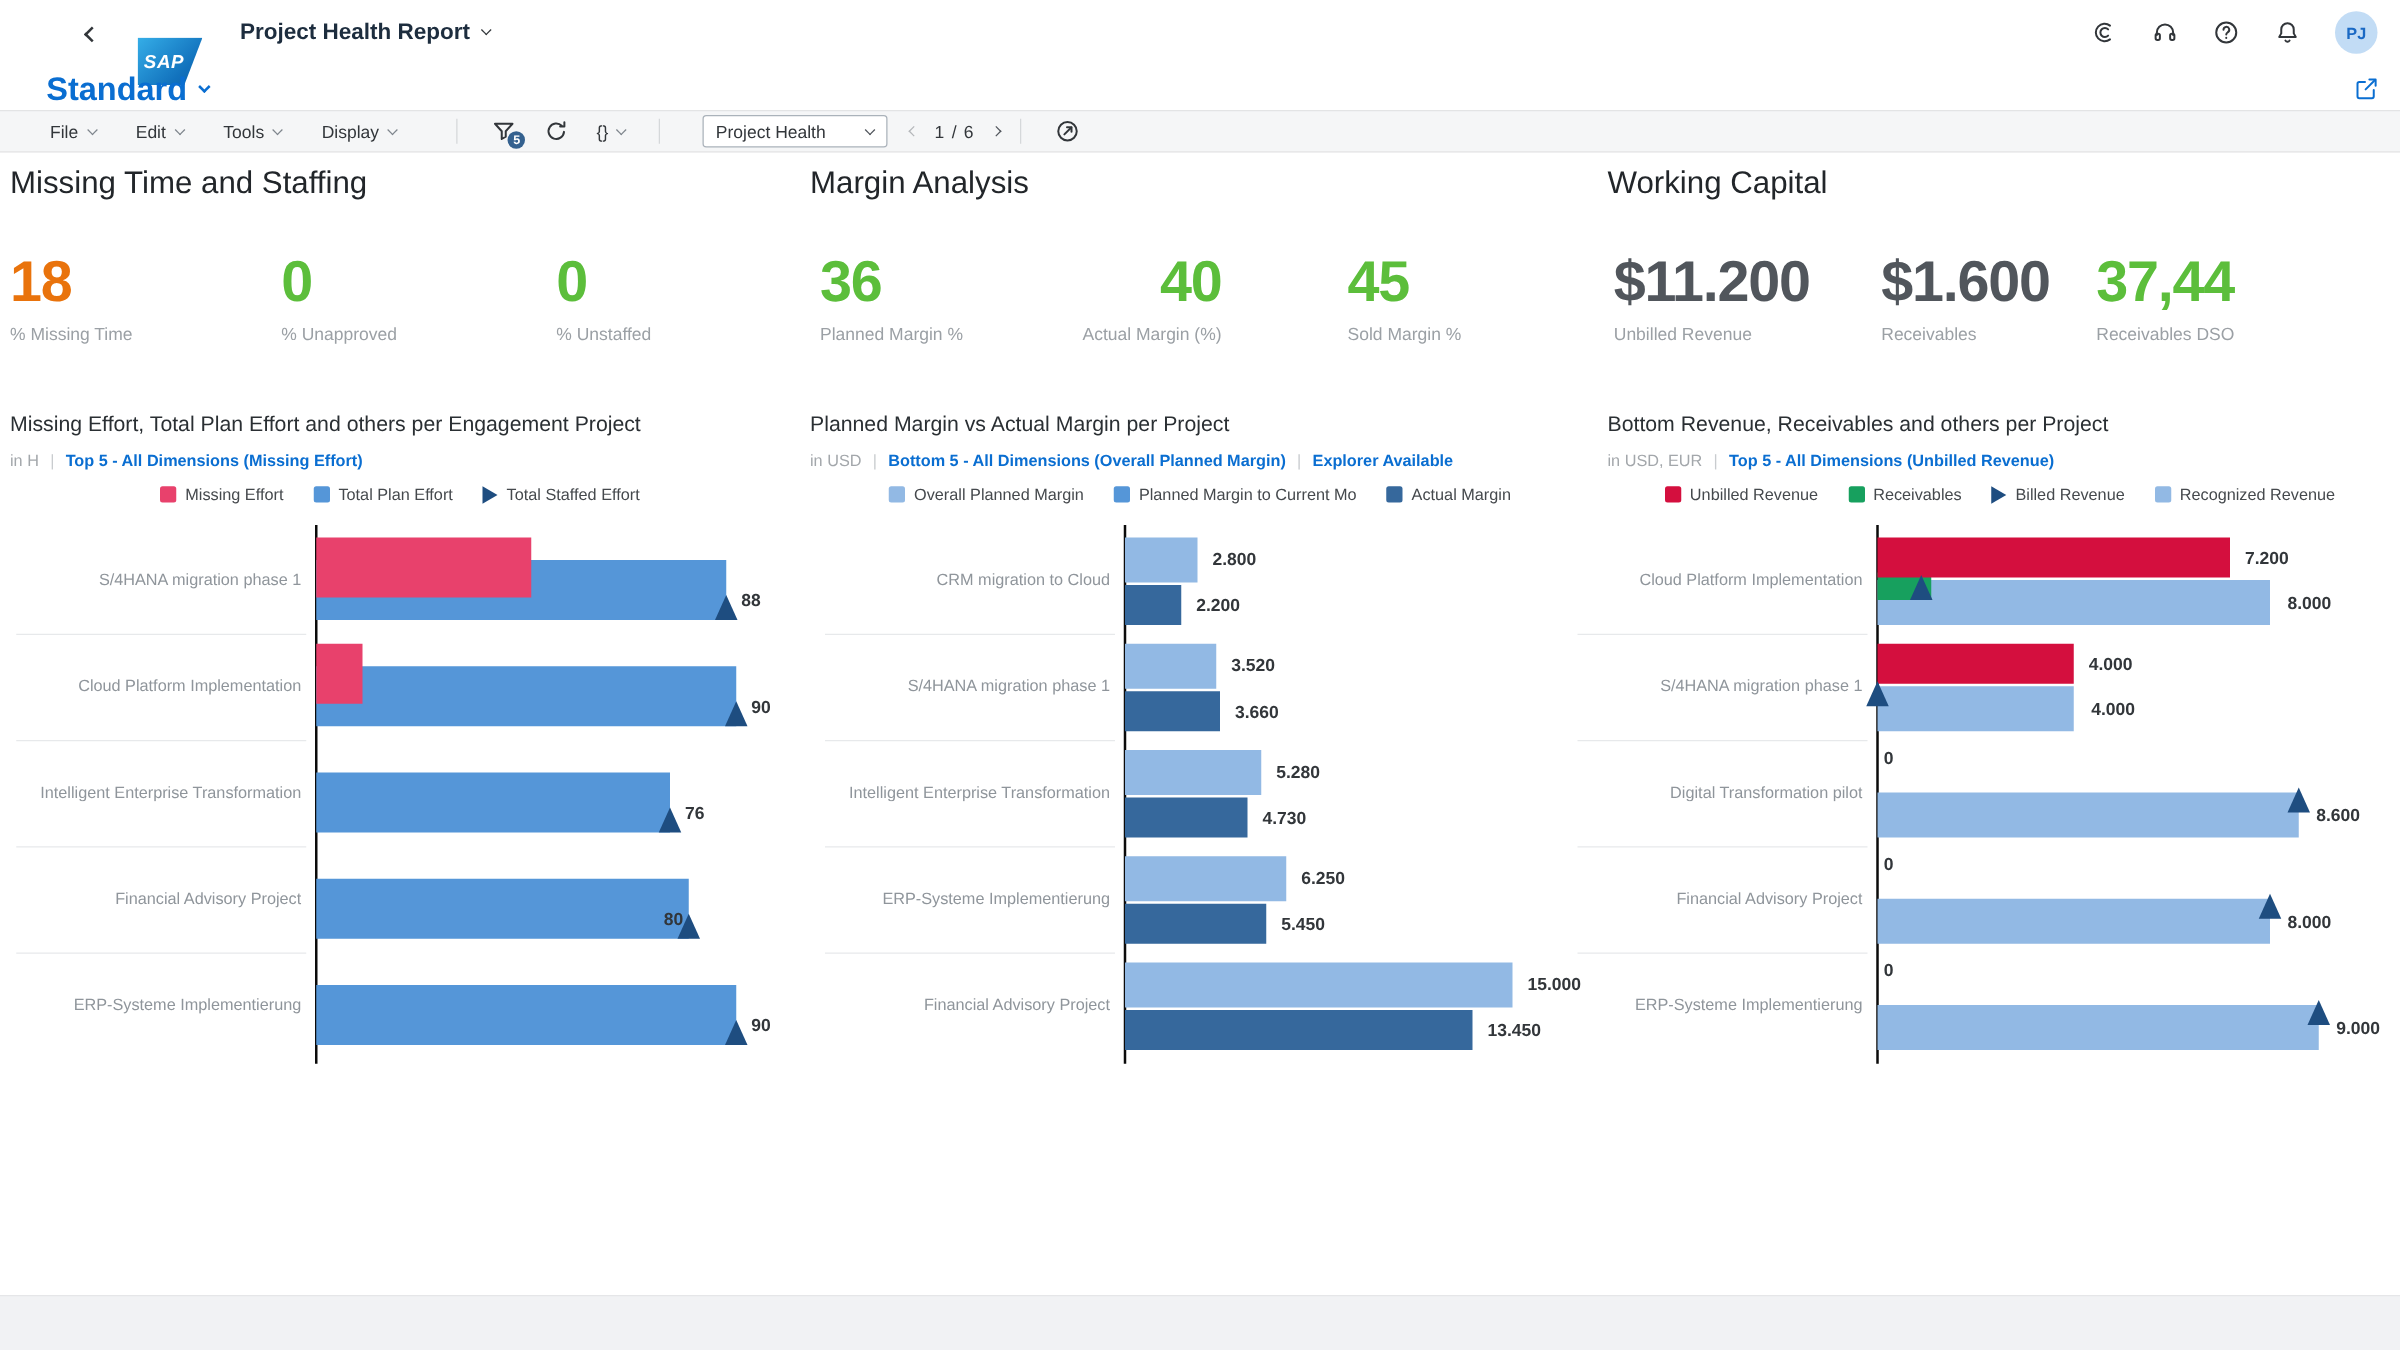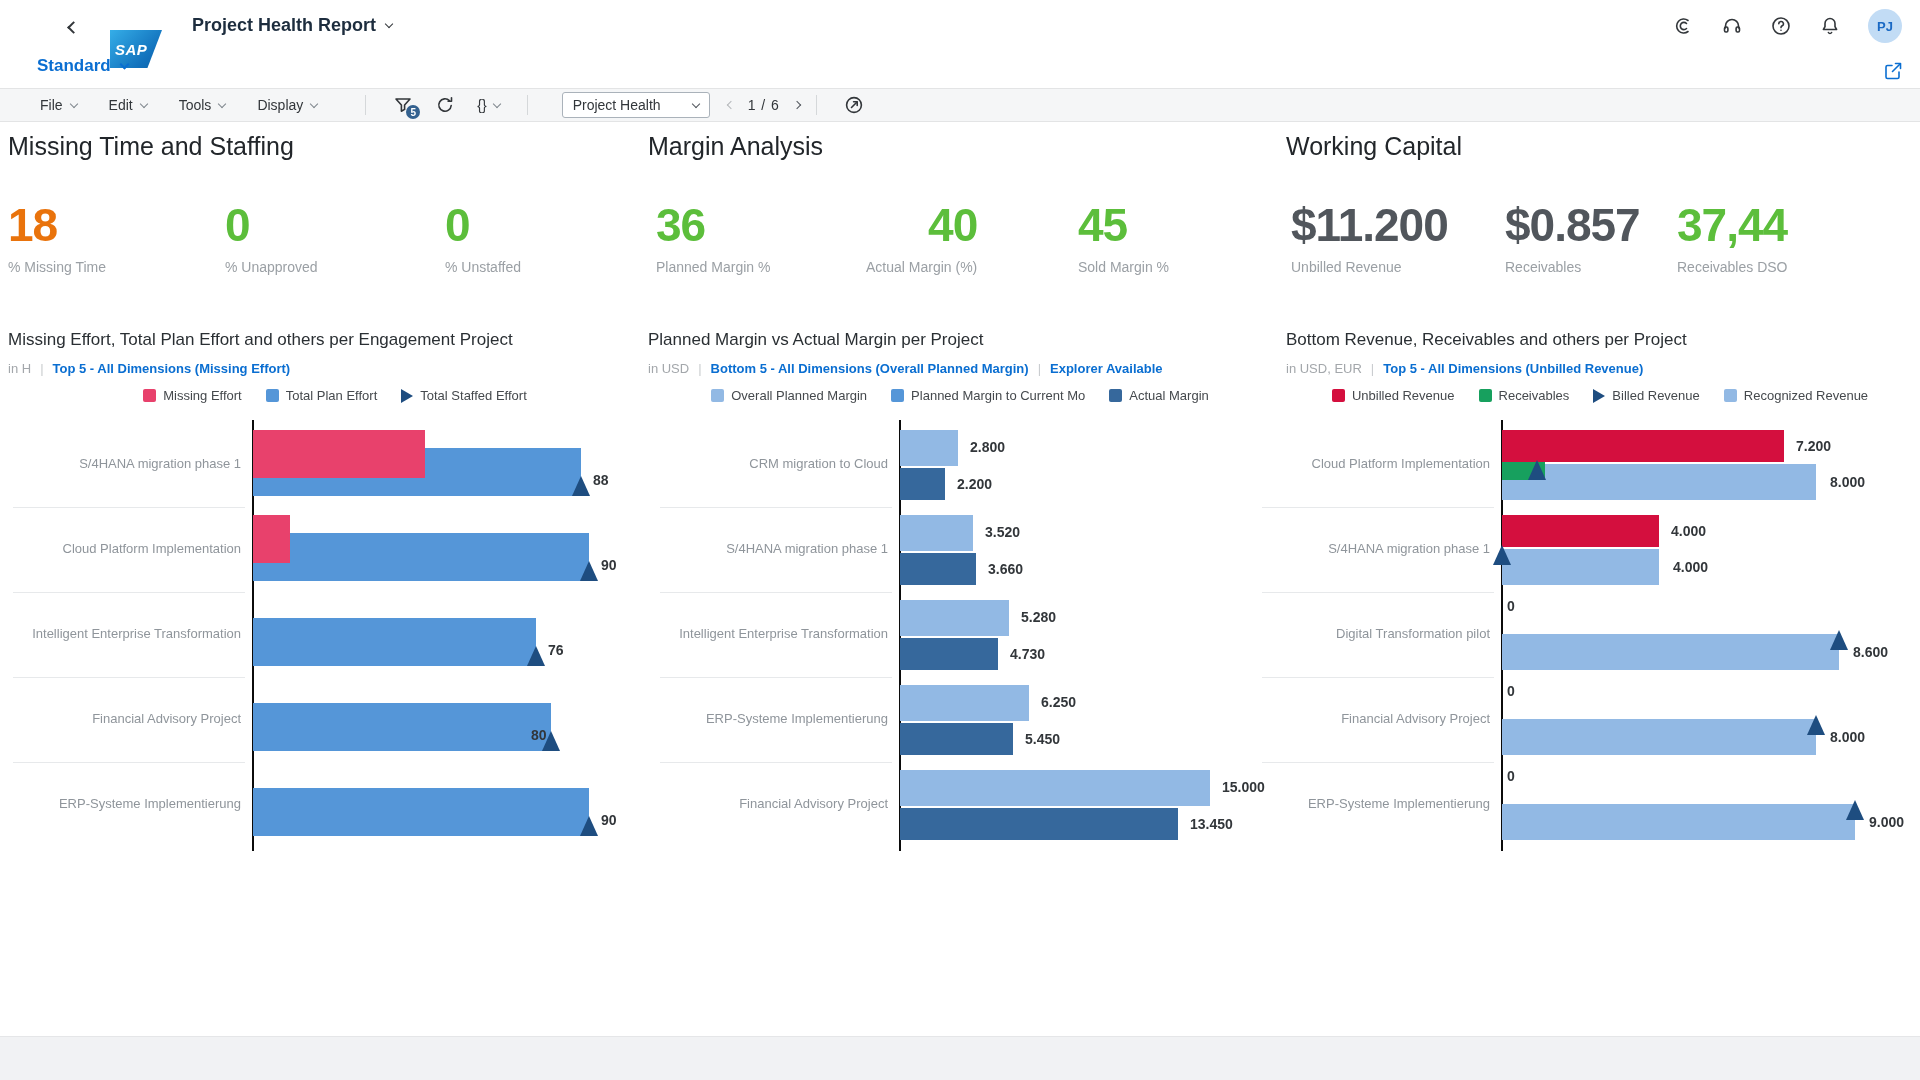--- a/index.html
+++ b/index.html
@@ -29,21 +29,21 @@
   .search-ph { font-size:14px; font-style:italic; color:#6a6d70; margin-left:28px; flex:1; }
   .icon-btn { background:none; border:none; cursor:pointer; display:flex; align-items:center; justify-content:center; }
   .hdr-icons { position:absolute; right:18px; top:9px; display:flex; align-items:center; gap:27px; }
   .hdr-icons svg { display:block; }
   .avatar { width:34px; height:34px; border-radius:50%; background:#c2dcf5; color:#1a69c4; font-size:13px; font-weight:700;
     display:flex; align-items:center; justify-content:center; cursor:pointer; }
 
   
   .view-row { position:absolute; left:0; top:52px; width:1920px; height:36px; }
   .view-select { position:absolute; left:37px; top:4px; display:flex; align-items:center; gap:10px; cursor:pointer; color:#0a6ed1; }
-  .view-select .t { font-size:17px; font-weight:700; }
+  .view-select .t { font-size:26px; font-weight:700; }
   .view-select .chev { border-width:2px; margin-top:-4px; }
   .share-btn { position:absolute; right:16px; top:8px; }
 
   
   .toolbar { position:absolute; left:0; top:88px; width:1920px; height:34px; background:#f5f6f7;
     border-top:1px solid #e3e4e5; border-bottom:1px solid #e3e4e5; display:flex; align-items:center; padding-left:40px; font-size:14px; }
   .tb-menu { display:flex; align-items:center; gap:8px; margin-right:32px; cursor:pointer; color:#32363a; }
   .tb-menu .chev { color:#7f868d; margin-top:-3px; }
   .tb-sep { width:1px; height:20px; background:#d5d8da; margin:0 16px; }
   .tb-icon { position:relative; margin:0 11px; cursor:pointer; display:flex; align-items:center; }
@@ -228,21 +228,21 @@
 <div class="kpi" style="left:1078px">
     <div class="kpi-value" style="color: rgb(92, 190, 59);">45</div>
     <div class="kpi-label">Sold Margin %</div>
   </div>
 
 <div class="kpi" style="left:1291px">
     <div class="kpi-value" style="color: rgb(81, 86, 92);">$11.200</div>
     <div class="kpi-label">Unbilled Revenue</div>
   </div>
 <div class="kpi" style="left:1505px">
-    <div class="kpi-value" style="color: rgb(81, 86, 92);">$0.857</div>
+    <div class="kpi-value" style="color: rgb(81, 86, 92);">$1.600</div>
     <div class="kpi-label">Receivables</div>
   </div>
 <div class="kpi" style="left:1677px">
     <div class="kpi-value" style="color: rgb(92, 190, 59);">37,44</div>
     <div class="kpi-label">Receivables DSO</div>
   </div>
 
 <div class="chart-title" style="left:8px">Missing Effort, Total Plan Effort and others per Engagement Project</div>
 <div class="chart-sub" style="left:8px">
   <span class="unit">in H</span>
@@ -257,21 +257,21 @@
     <span class="vsep">|</span>
   <a>Explorer Available</a>
 </div>
 <div class="chart-title" style="left:1286px">Bottom Revenue, Receivables and others per Project</div>
 <div class="chart-sub" style="left:1286px">
   <span class="unit">in USD, EUR</span>
     <span class="vsep">|</span>
   <a>Top 5 - All Dimensions (Unbilled Revenue)</a>
 </div>
 
-<div class="legend" style="left:15px">
+<div class="legend" style="left:0">
     <span class="legend-item">
       <span class="legend-swatch" style="background: rgb(232, 65, 108);"></span>
       <span>Missing Effort</span>
     </span>
     <span class="legend-item">
       <span class="legend-swatch" style="background: rgb(85, 150, 216);"></span>
       <span>Total Plan Effort</span>
     </span>
     <span class="legend-item">
       <span class="legend-tri" style="border-left-color: rgb(30, 77, 128);"></span>

